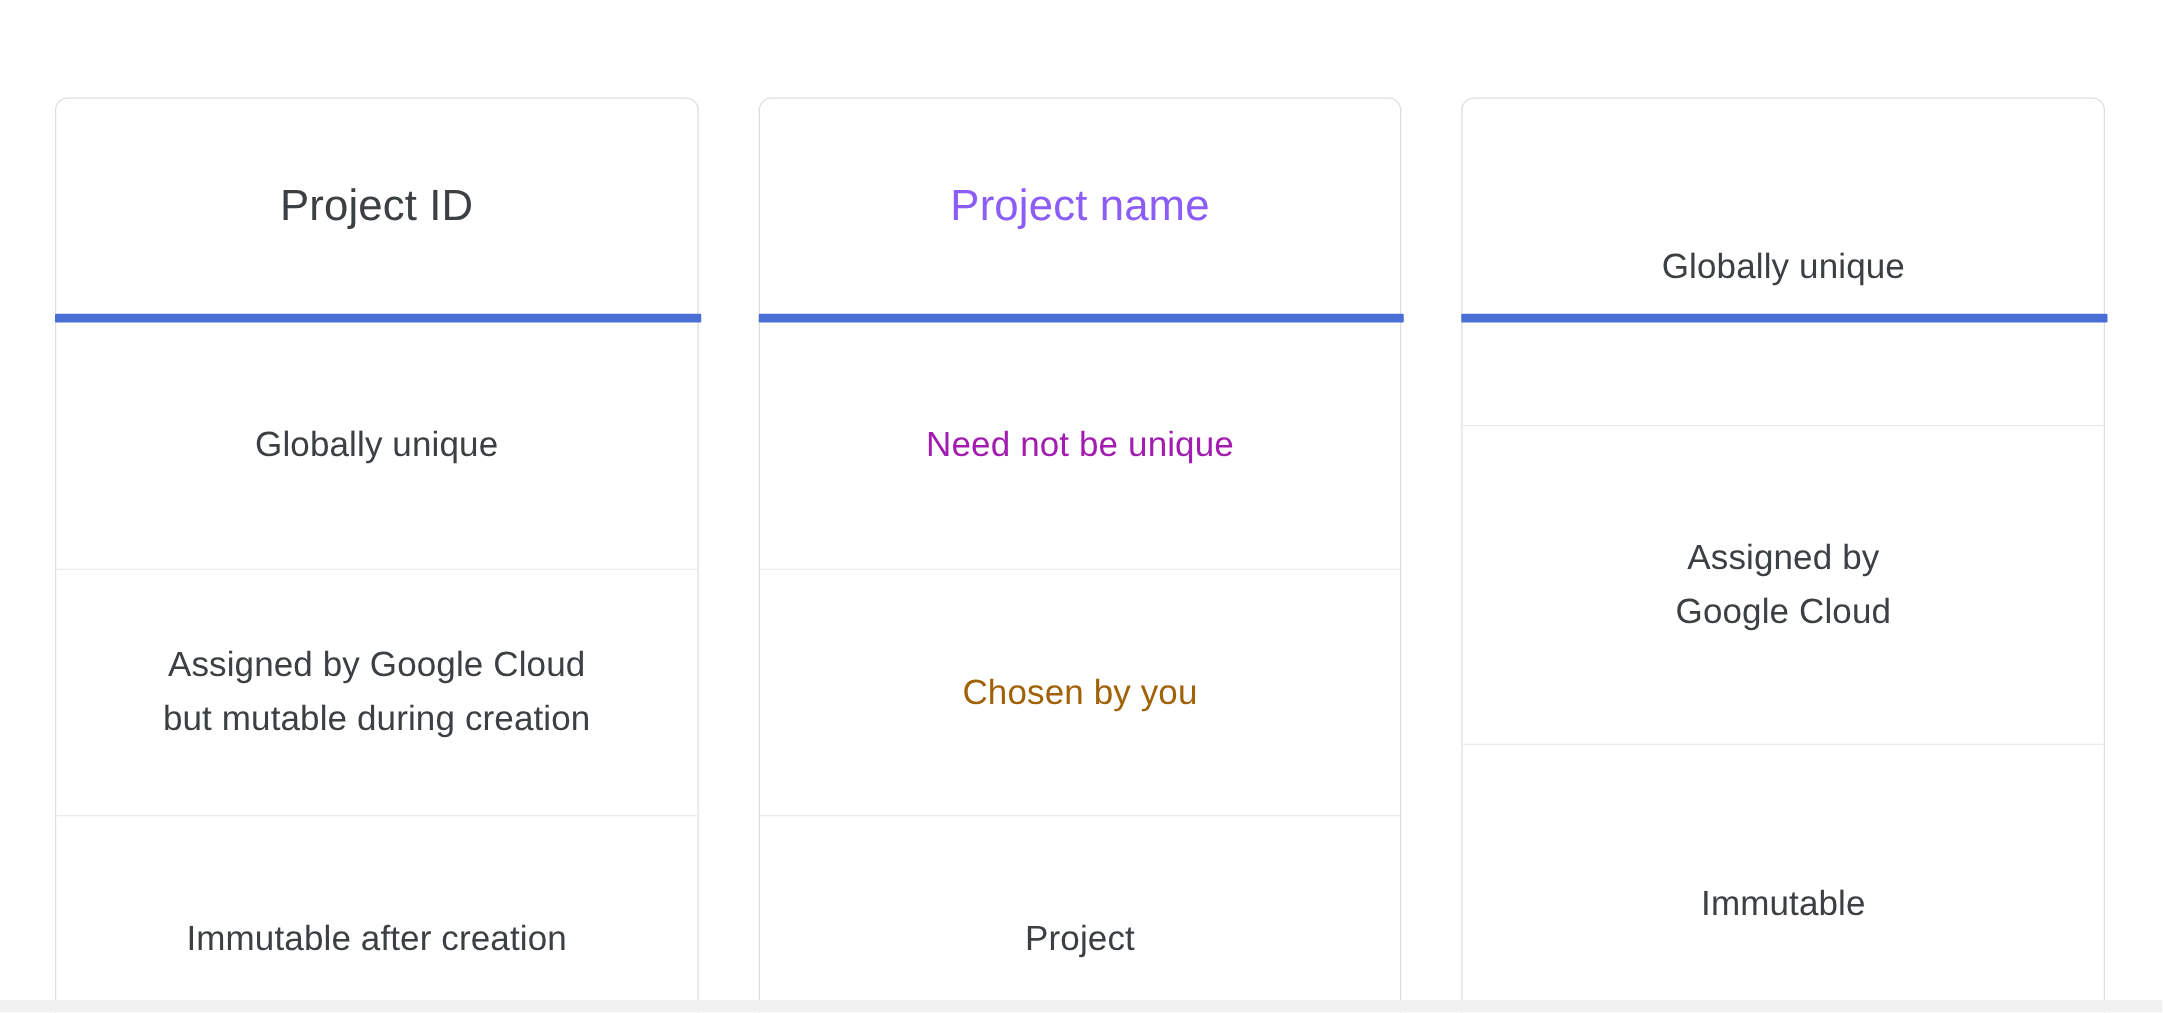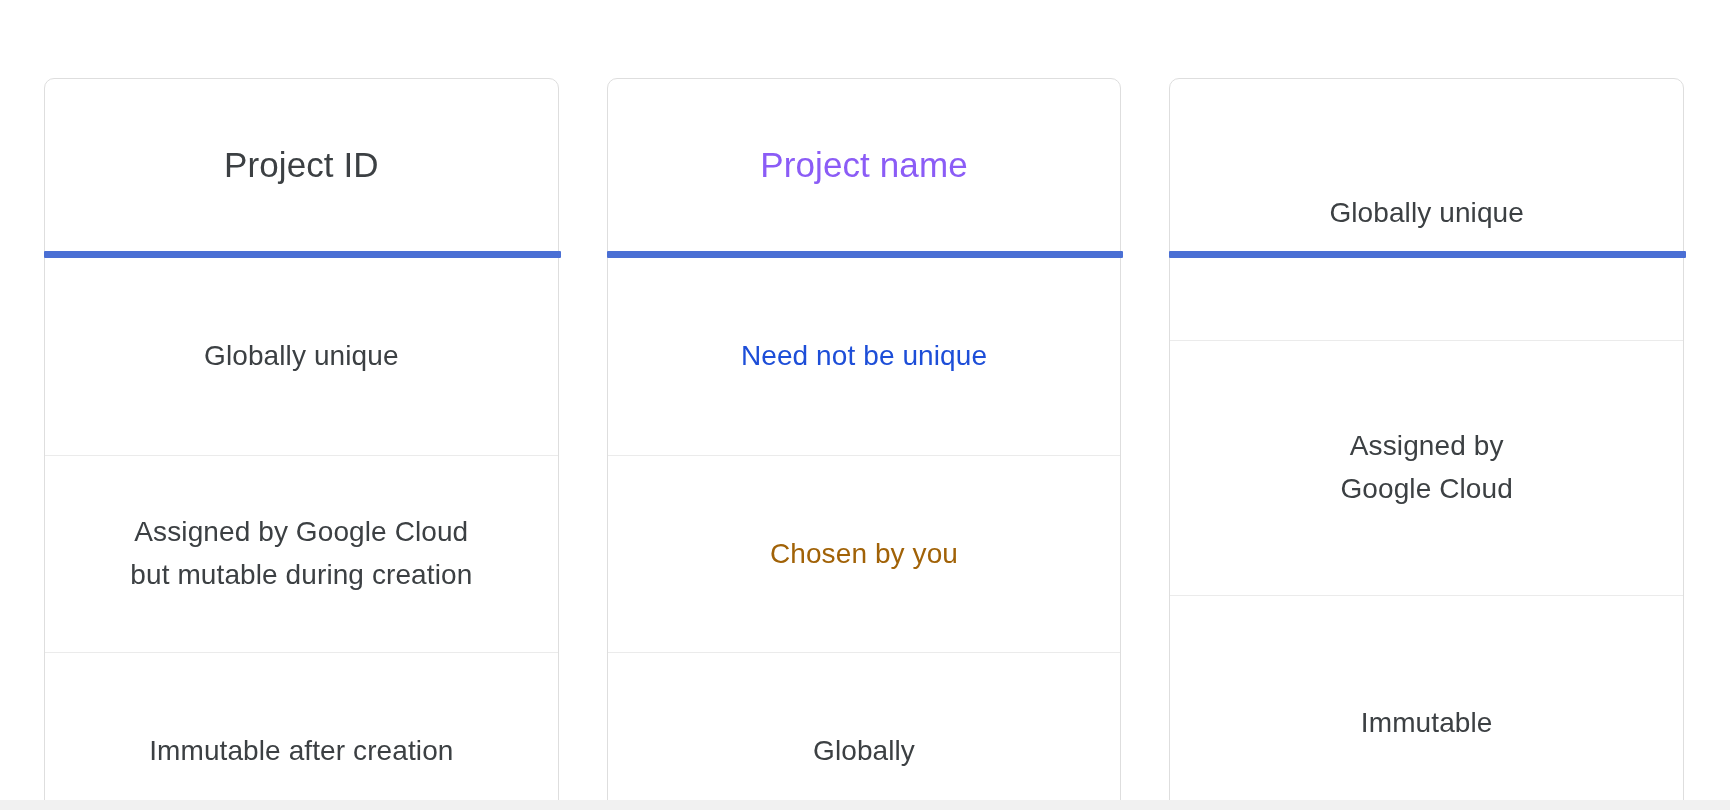--- a/index.html
+++ b/index.html
@@ -140,27 +140,27 @@
       </div>
     </div>
 
     <div class="card" style="border-color: rgb(222, 222, 222);">
       <div class="card-header">
         <div class="card-header-title" style="color: #8b5cf6;">Project name</div>
       </div>
       <div class="accent-bar" style="background: rgb(74, 111, 212);"></div>
       <div class="card-body">
         <div class="card-cell" style="border-top-color: rgb(235, 235, 235);">
-          <div class="card-cell-text" style="color: #1d4ed8;">Need not be unique</div>
+          <div class="card-cell-text" style="color: #a21caf;">Need not be unique</div>
         </div>
         <div class="card-cell" style="border-top-color: rgb(235, 235, 235);">
           <div class="card-cell-text" style="color: #a16207;">Chosen by you</div>
         </div>
         <div class="card-cell" style="border-top-color: rgb(235, 235, 235);">
-          <div class="card-cell-text" style="color: rgb(60, 64, 67);">Globally</div>
+          <div class="card-cell-text" style="color: rgb(60, 64, 67);">Project</div>
         </div>
       </div>
     </div>
 
     <div class="card" style="border-color: rgb(222, 222, 222);">
       <div class="accent-bar" style="background: rgb(74, 111, 212);"></div>
       <div class="card-body">
         <div class="card-cell" style="border-top-color: rgb(235, 235, 235);">
           <div class="card-cell-text" style="color: rgb(60, 64, 67);">Globally unique</div>
         </div>

